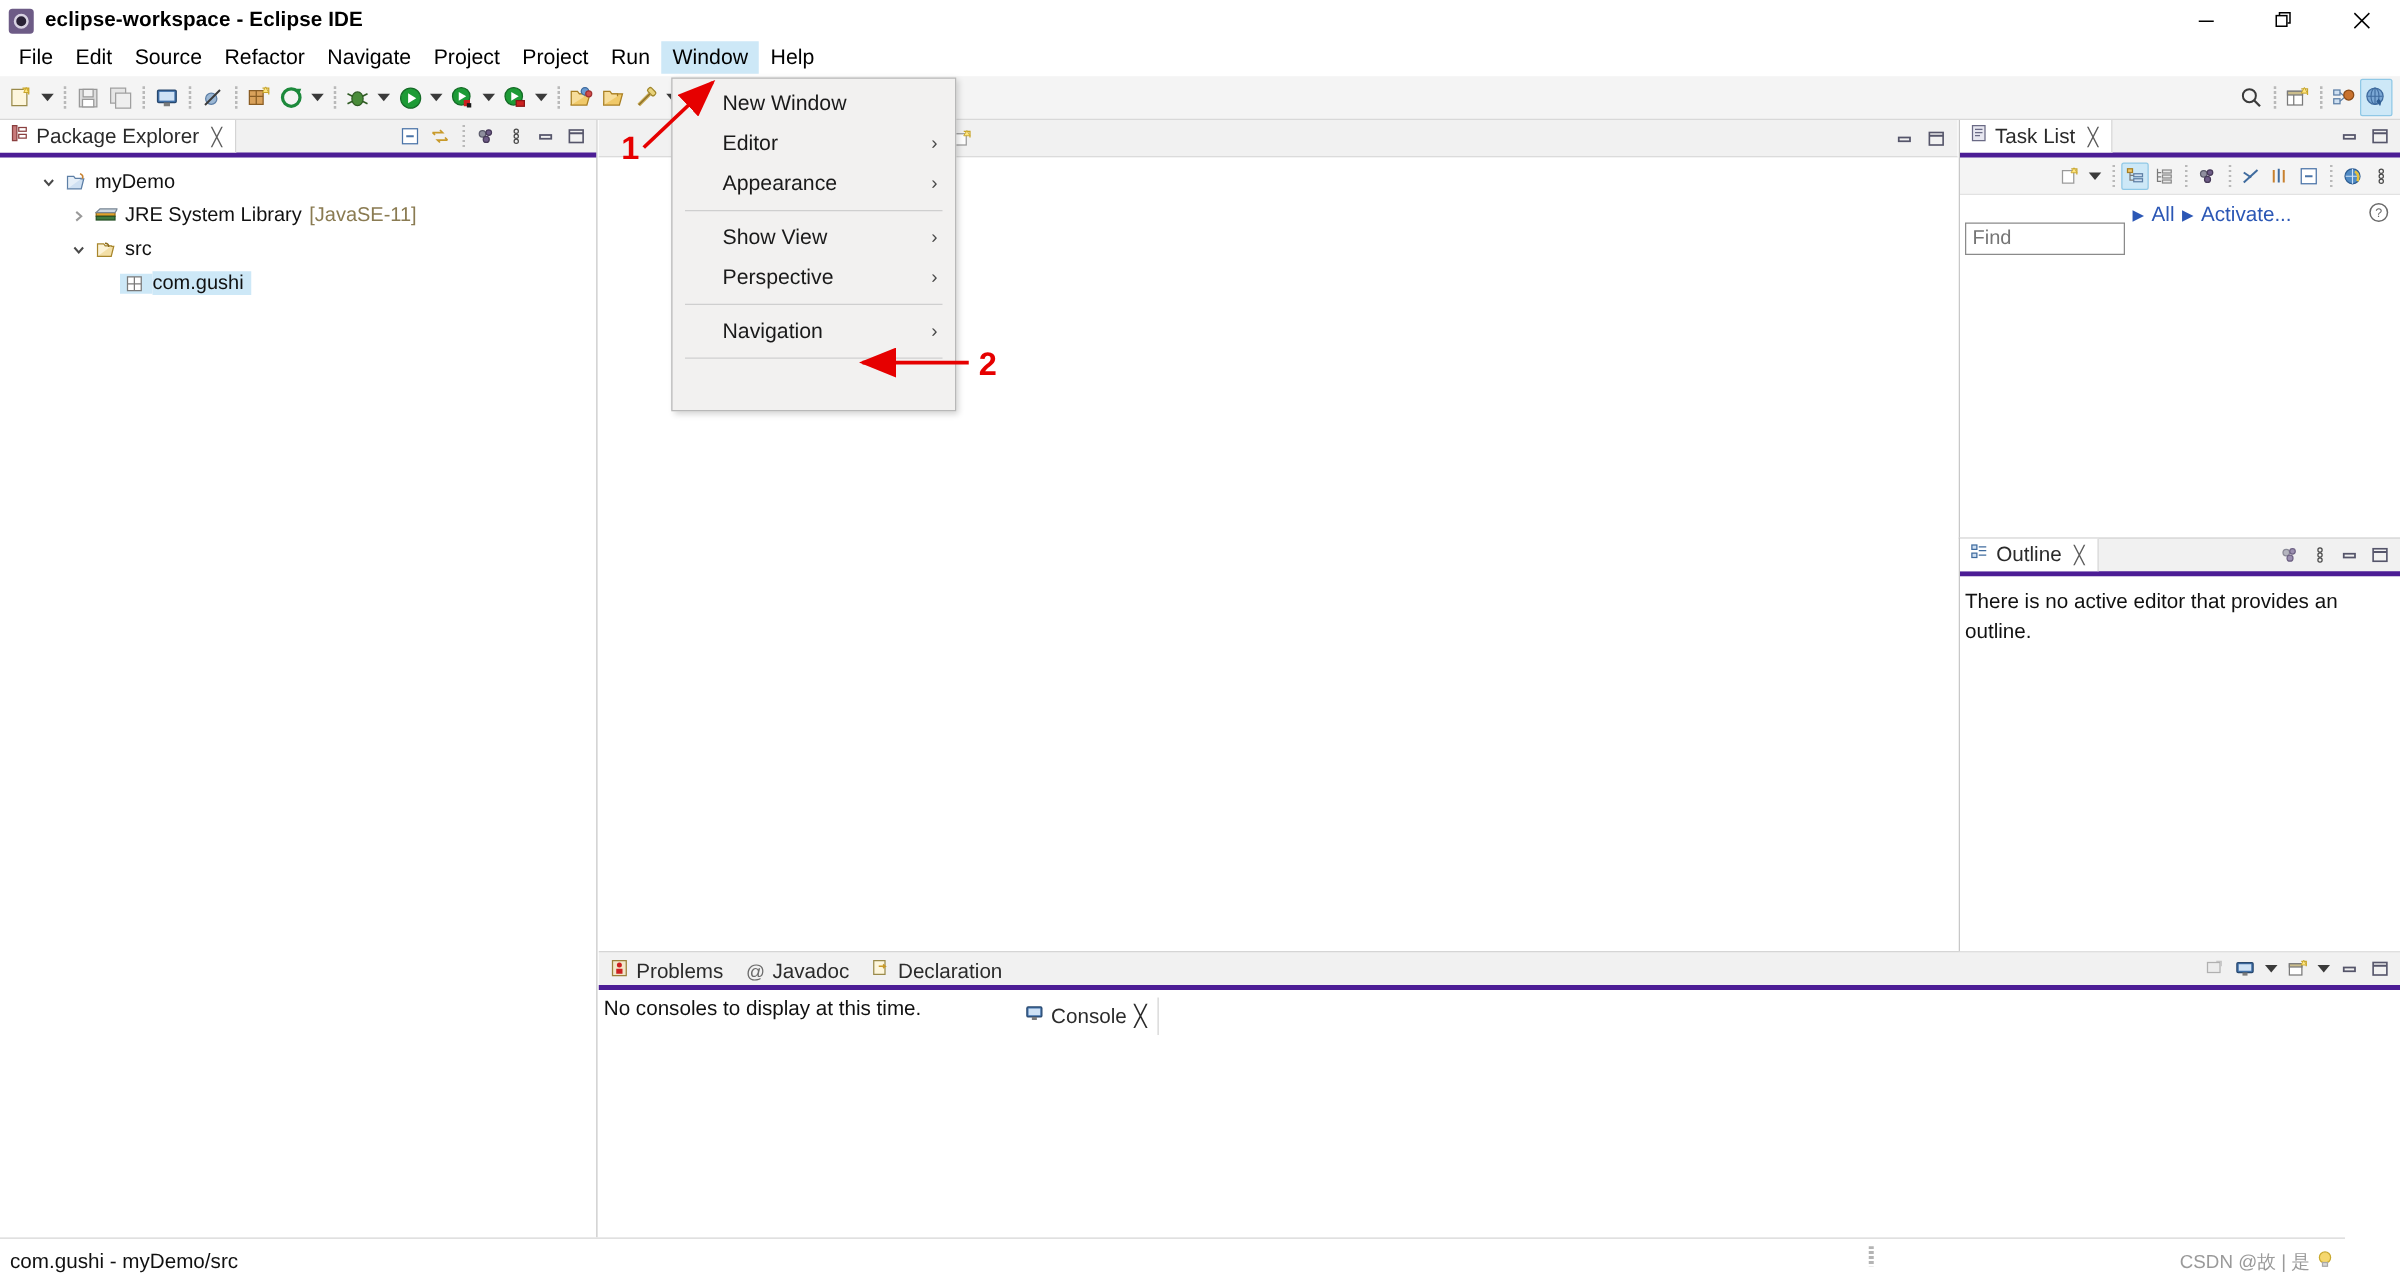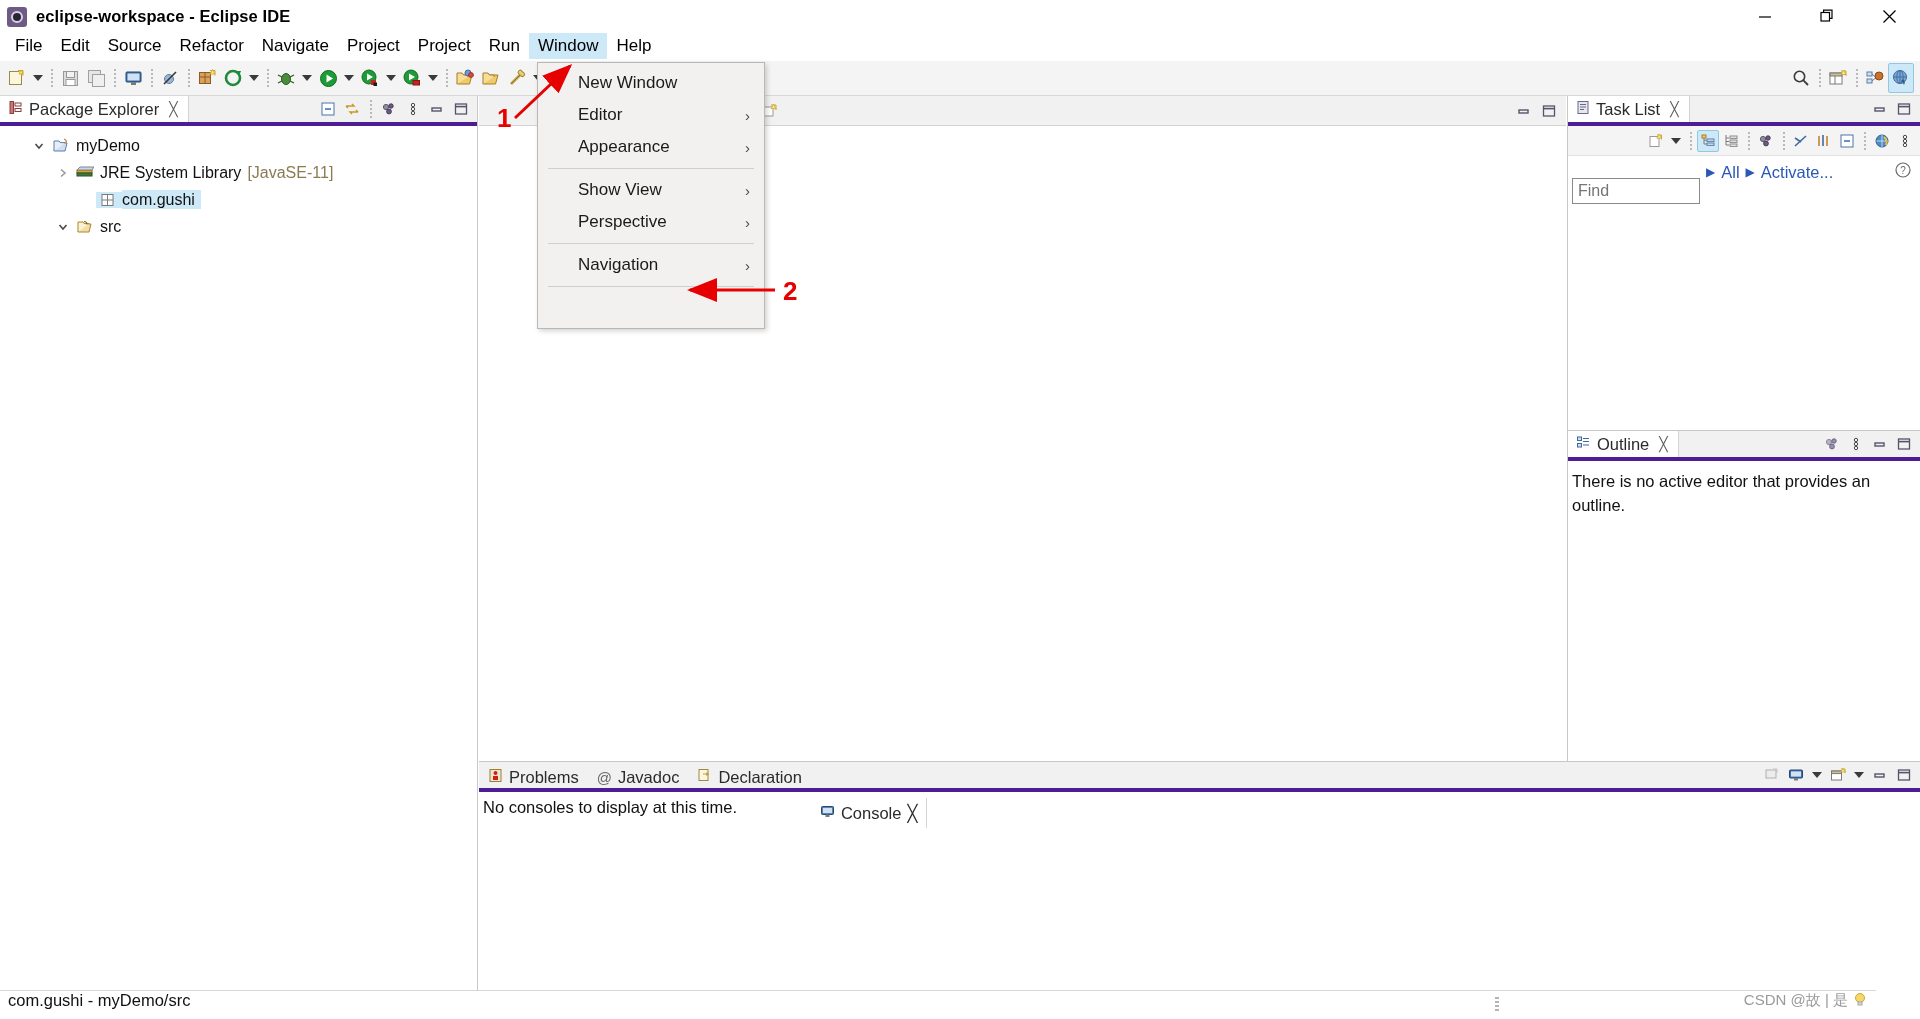--- a/index.html
+++ b/index.html
@@ -140,21 +140,21 @@
   #outline {
     position: absolute; left: 1567px; top: 430px; width: 353px; height: 331px;
     background: #ffffff; border-left: 1px solid #c8c8c8; border-top: 1px solid #c8c8c8;
   }
   #outline-msg { font-size: 16.5px; color: #111; padding: 8px 6px 0 4px; line-height: 24px; }
 
   
   #statusbar {
     position: absolute; left: 0; bottom: 0; width: 1876px; height: 29px;
     background: #ffffff; border-top: 1px solid #d6d6d6;
-    display: flex; align-items: flex-start; padding: 0 8px;
+    display: flex; align-items: flex-end; padding: 0 8px;
   }
   #status-text { font-size: 16.5px; color: #111; }
   #watermark { margin-left: auto; font-size: 15px; color: #9a9a9a; display: flex; align-items: center; gap: 4px; }
   .grip { position: absolute; left: 1495px; bottom: 6px; width: 4px; height: 16px;
           background: repeating-linear-gradient(to bottom,#b4b4b4 0 2px,transparent 2px 4px); }
 
   
   #window-menu {
     position: absolute; left: 537px; top: 62px; width: 228px;
     background: #f2f1f0; border: 1px solid #b8b8b8;
@@ -496,45 +496,45 @@
         <svg width="18" height="17" viewBox="0 0 18 17">
           <rect x="1" y="6" width="15" height="3" fill="#e0a02a" stroke="#9e6d12"></rect>
           <rect x="1" y="9" width="15" height="3" fill="#3f7a3f" stroke="#255025"></rect>
           <path d="M1 6 L4 3 H18 L16 6z" fill="#cfd8e2" stroke="#7a8794"></path>
         </svg>
       </span>
       <span class="tlabel">JRE System Library</span>
       <span class="tlabel dim" style="margin-left:6px">[JavaSE-11]</span>
     </div>
 
-    <div class="tree-row" style="padding-left:72px">
-      <span class="ticon sel" style="border-radius:0; margin-right:0; padding-left:4px; width:26px">
-        <svg width="16" height="16" viewBox="0 0 16 16">
-          <rect x="2" y="2.5" width="11" height="11" fill="#fff" stroke="#7a7a7a"></rect>
-          <line x1="2" y1="8" x2="13" y2="8" stroke="#7a7a7a"></line>
-          <line x1="7.5" y1="2.5" x2="7.5" y2="13.5" stroke="#7a7a7a"></line>
-        </svg>
-      </span>
-      <span class="tlabel sel">com.gushi</span>
-    </div>
-
     <div class="tree-row" style="padding-left:28px">
       <span class="tw">
         <svg width="12" height="12" viewBox="0 0 12 12">
             <path d="M2.5 4 L6 8 L9.5 4" fill="none" stroke="#4a4a4a" stroke-width="1.6"></path>
           </svg>
       </span>
       <span class="ticon">
         <svg width="17" height="17" viewBox="0 0 17 17">
           <path d="M1 14 L3 6 H14 L12 14z" fill="#f3dfa6" stroke="#a8862c"></path>
           <path d="M1 14 V4 H6 l1.2 1.6 H12 V6" fill="#fbf2d6" stroke="#a8862c"></path>
           <path d="M7 3.5 q3 0 3 3" fill="none" stroke="#8a6a1c" stroke-width="1.2"></path>
         </svg>
       </span>
       <span class="tlabel">src</span>
+    </div>
+
+    <div class="tree-row" style="padding-left:72px">
+      <span class="ticon sel" style="border-radius:0; margin-right:0; padding-left:4px; width:26px">
+        <svg width="16" height="16" viewBox="0 0 16 16">
+          <rect x="2" y="2.5" width="11" height="11" fill="#fff" stroke="#7a7a7a"></rect>
+          <line x1="2" y1="8" x2="13" y2="8" stroke="#7a7a7a"></line>
+          <line x1="7.5" y1="2.5" x2="7.5" y2="13.5" stroke="#7a7a7a"></line>
+        </svg>
+      </span>
+      <span class="tlabel sel">com.gushi</span>
     </div>
   </div>
 </div>
 
 <div id="editor-area">
   <div id="editor-tabbar">
     <div style="width:280px"></div>
     <div class="tool-ic">
       <svg width="16" height="16" viewBox="0 0 16 16">
         <rect x="2" y="4" width="9" height="9" fill="#fff" stroke="#9a9a9a"></rect>

